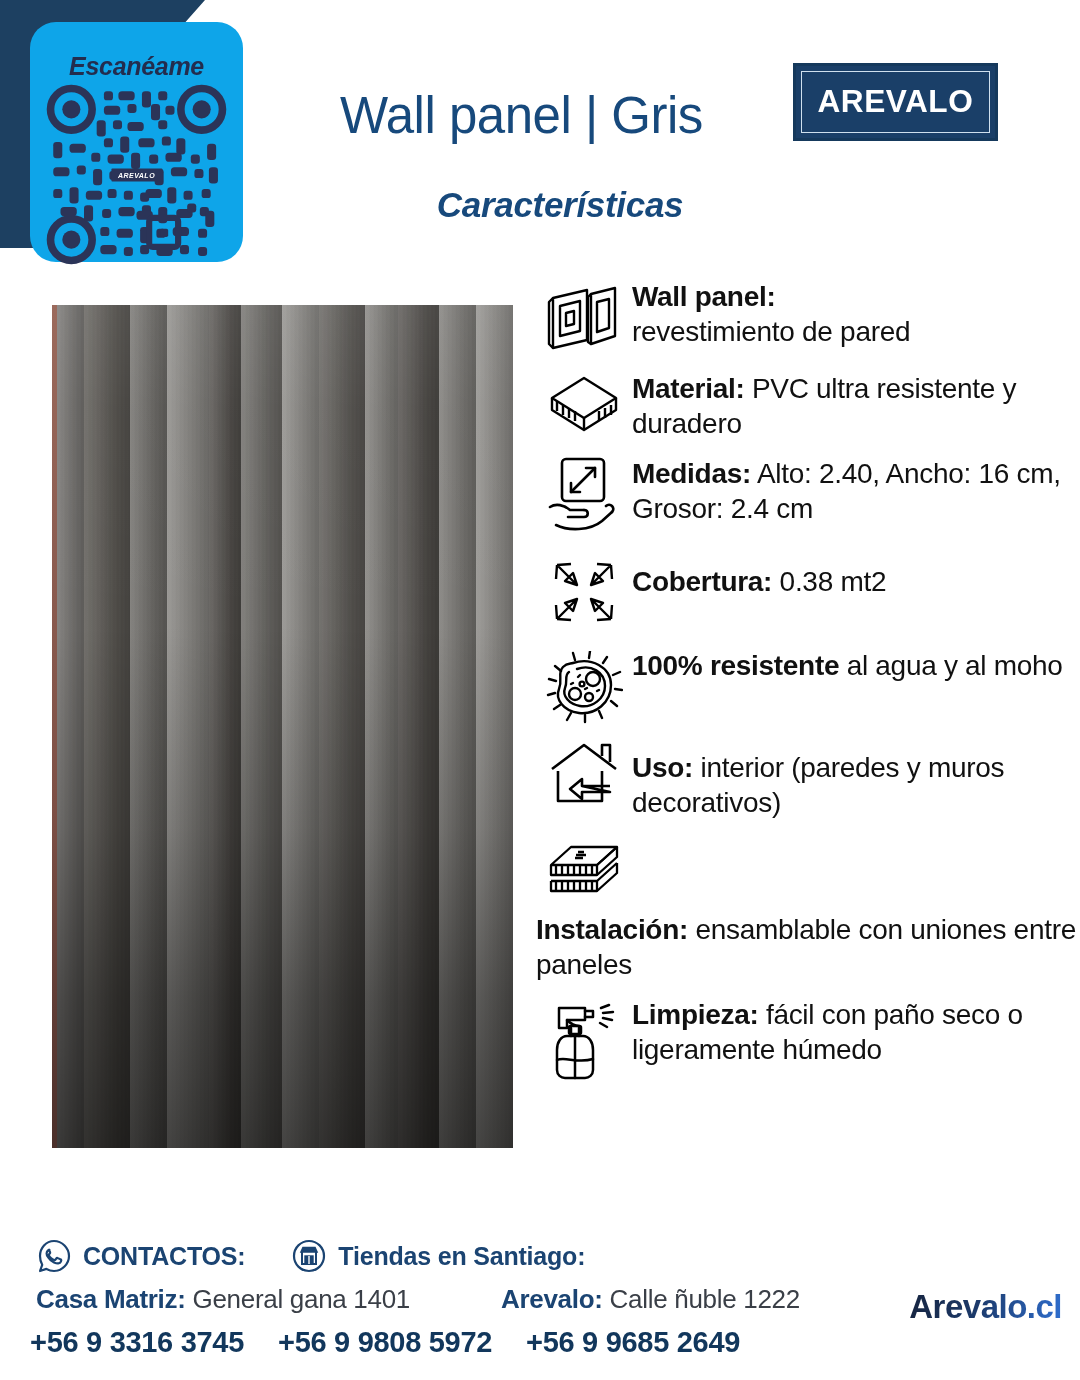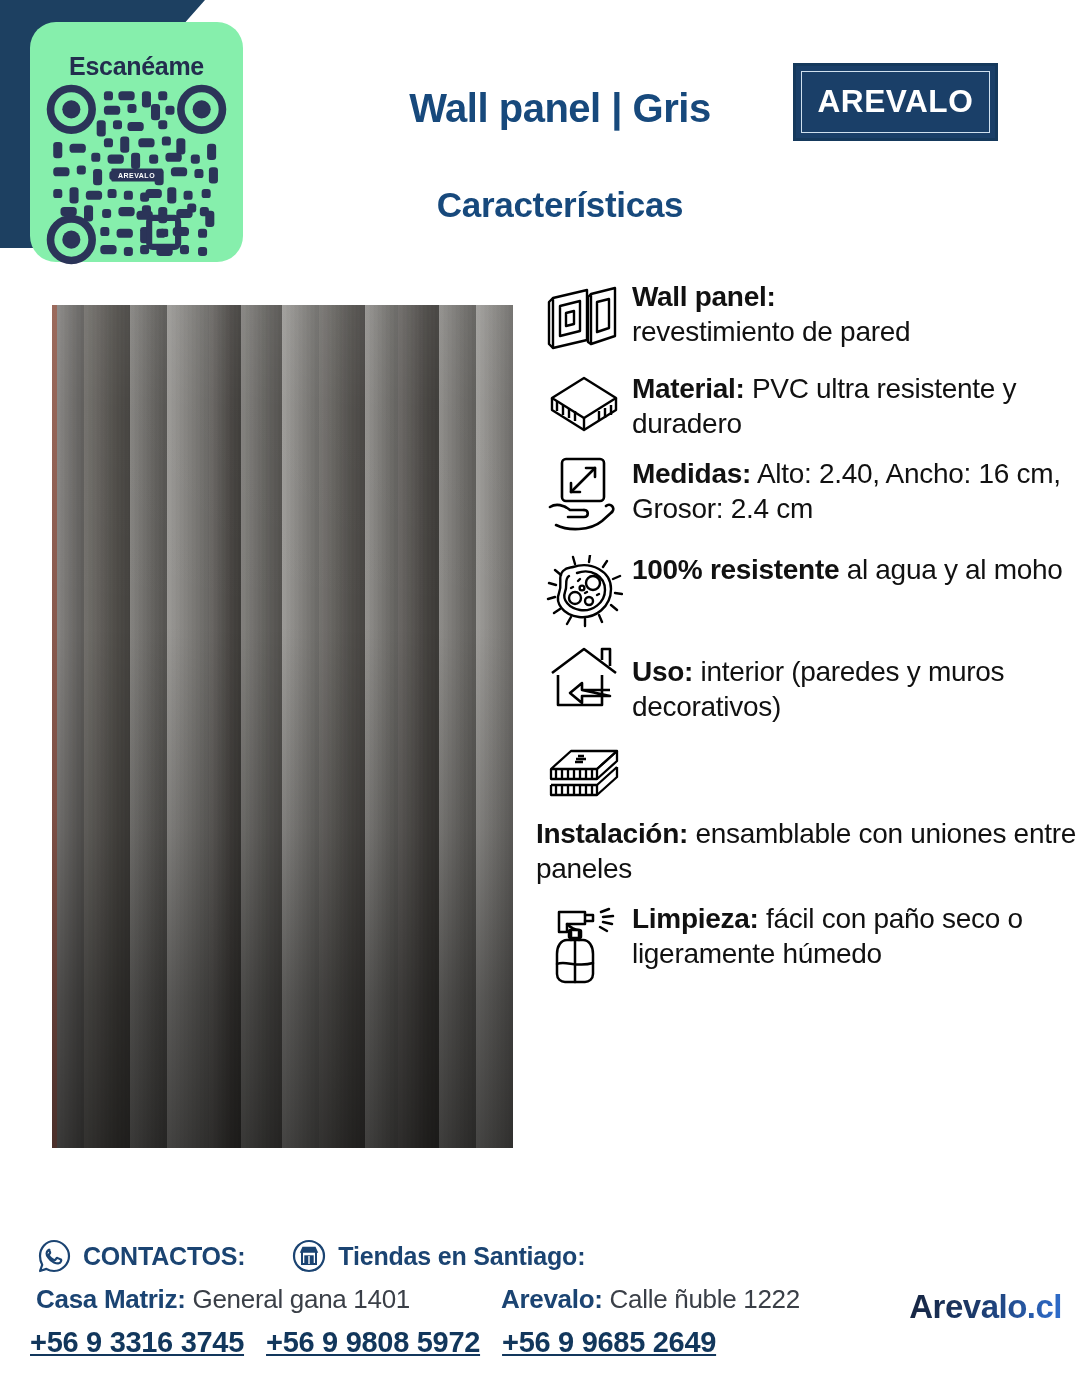--- a/index.html
+++ b/index.html
@@ -14,22 +14,23 @@
   
   #qr-badge { position: absolute; left: 0; top: 0; width: 300px; height: 280px; }
   #qr-navy-shape {
     position: absolute; left: 0; top: 0; width: 205px; height: 248px;
     background: #1d4061;
     clip-path: polygon(0 0, 100% 0, 70% 28%, 70% 100%, 0 100%);
   }
   #qr-card {
     position: absolute; left: 30px; top: 22px;
     width: 213px; height: 240px;
-    background: #86efac;
+    background: #0ea5e9;
     border-radius: 26px;
+    font-style: italic;
   }
   #qr-scan-label {
     position: absolute; top: 30px; left: 0; width: 213px;
     text-align: center;
     font-size: 25px; font-weight: 700; color: #232d4e;
     letter-spacing: -0.3px;
   }
   #qr-code-wrap {
     position: absolute; left: 16px; top: 62px;
     width: 181px; height: 181px;
@@ -41,29 +42,30 @@
     color: #fff;
     font-size: 7px; font-weight: 700;
     letter-spacing: 0.5px;
     padding: 3px 7px;
     border-radius: 1px;
   }
 
   
   #header-title {
     position: absolute; left: 340px; top: 86px; width: 440px;
-    text-align: center;
-    font-size: 40px; font-weight: 700; color: #17497c;
+    text-align: left;
+    font-size: 51px; font-weight: 400; color: #17497c;
     letter-spacing: -0.5px;
   }
   #header-subtitle {
     position: absolute; left: 340px; top: 185px; width: 440px;
     text-align: center;
     font-size: 35px; font-weight: 700; color: #17497c;
     letter-spacing: -0.3px;
+    font-style: italic;
   }
   #brand-logo {
     position: absolute; left: 793px; top: 63px;
     width: 205px; height: 78px;
     background: #1a3f68;
     border: 3px solid #15395c;
     display: flex; align-items: center; justify-content: center;
   }
   #brand-logo-inner {
     width: calc(100% - 10px); height: calc(100% - 10px);
@@ -144,21 +146,21 @@
   #footer-addresses { position: absolute; left: 36px; top: 54px; width: 860px; }
   .addr-line { font-size: 26px; color: #3a3f47; letter-spacing: -0.3px; }
   .addr-line b { color: #1b4472; font-weight: 700; }
   #addr-matriz { position: absolute; left: 0; top: 0; }
   #addr-sucursal { position: absolute; left: 465px; top: 0; }
 
   #footer-phones {
     position: absolute; left: 30px; top: 96px;
     font-size: 29px; font-weight: 600; color: #12375c;
     letter-spacing: -0.3px;
-    display: flex; gap: 22px; text-decoration: underline;
+    display: flex; gap: 34px;
   }
 
   #site-url {
     position: absolute; right: 18px; top: 58px;
     font-size: 33px; font-weight: 700;
     letter-spacing: -0.5px;
     background: linear-gradient(100deg, #16243f 0%, #1c3a6b 45%, #2f6fd0 100%);
     -webkit-background-clip: text; background-clip: text;
     color: transparent;
   }
@@ -339,20 +341,35 @@
           <path d="M10 70 C22 76, 44 76, 56 66 L66 57"></path>
           <path d="M66 57 C70 53, 64 47, 60 51"></path>
         </g>
       </svg>
     </div>
     <div class="feature-text">
       <b>Medidas:</b><span> Alto: 2.40, Ancho: 16 cm, Grosor: 2.4 cm</span>
     </div>
   </div>
 
+  <div class="feature-row fr-cobertura">
+    <div class="feature-icon">
+      <svg width="74" height="74" viewBox="0 0 74 74">
+        <g fill="none" stroke="#000" stroke-width="2.4" stroke-linejoin="round">
+          <path d="M30 30 L10 10 M10 10 L24 9 M10 10 L9 24 M30 30 L18 26 L26 18 Z"></path>
+          <path d="M44 30 L64 10 M64 10 L50 9 M64 10 L65 24 M44 30 L56 26 L48 18 Z"></path>
+          <path d="M30 44 L10 64 M10 64 L24 65 M10 64 L9 50 M30 44 L18 48 L26 56 Z"></path>
+          <path d="M44 44 L64 64 M64 64 L50 65 M64 64 L65 50 M44 44 L56 48 L48 56 Z"></path>
+        </g>
+      </svg>
+    </div>
+    <div class="feature-text">
+      <b>Cobertura:</b><span> 0.38 mt2</span>
+    </div>
+  </div>
 
   <div class="feature-row fr-resistente">
     <div class="feature-icon">
       <svg width="78" height="74" viewBox="0 0 78 74">
         <g fill="none" stroke="#000" stroke-width="2.4" stroke-linejoin="round" stroke-linecap="round">
           <path d="M28 12 C46 6, 66 16, 66 34 C66 52, 50 64, 34 62 C18 60, 10 48, 14 38 C18 28, 12 22, 18 16 C22 12, 25 13, 28 12 Z"></path>
           <path d="M32 18 C46 13, 60 21, 60 35 C60 48, 47 57, 35 55 C24 53, 17 45, 20 37 C23 30, 19 24, 24 21"></path>
           <circle cx="48" cy="28" r="7"></circle>
           <circle cx="30" cy="43" r="6"></circle>
           <circle cx="44" cy="46" r="4"></circle>

